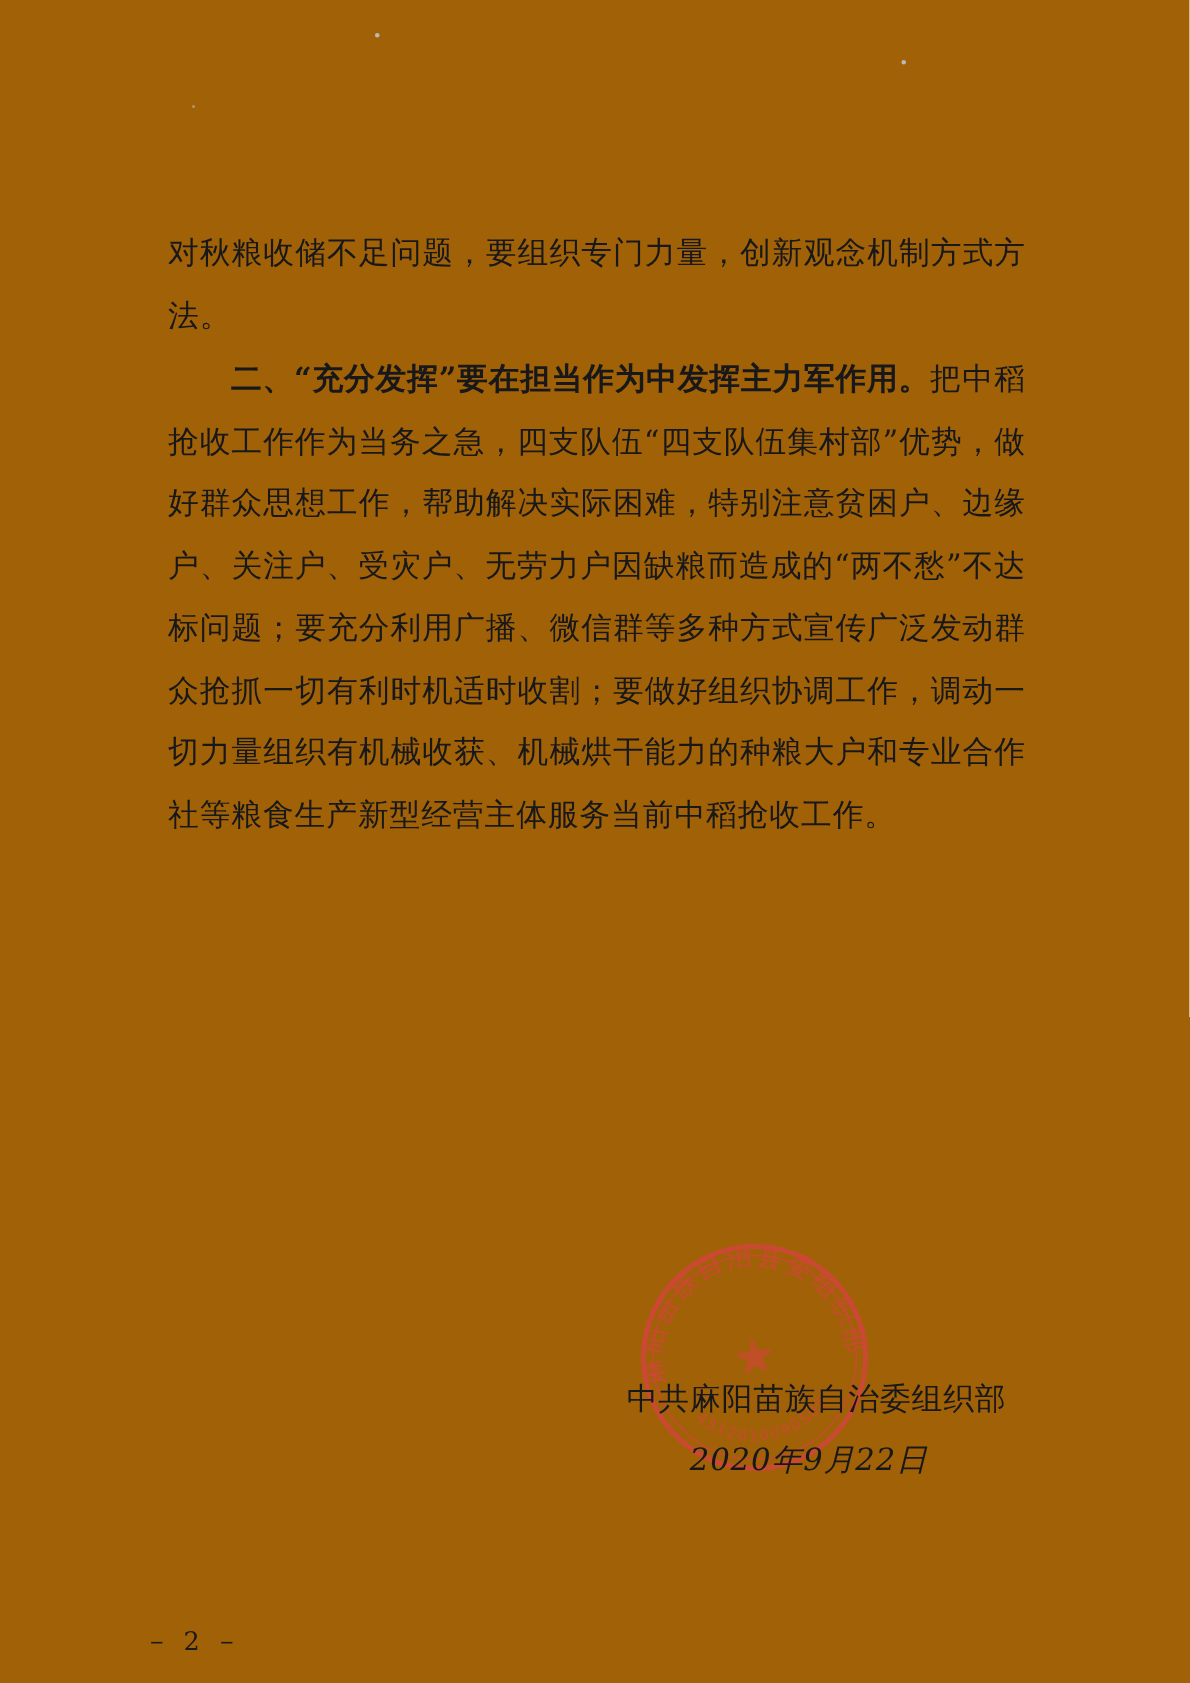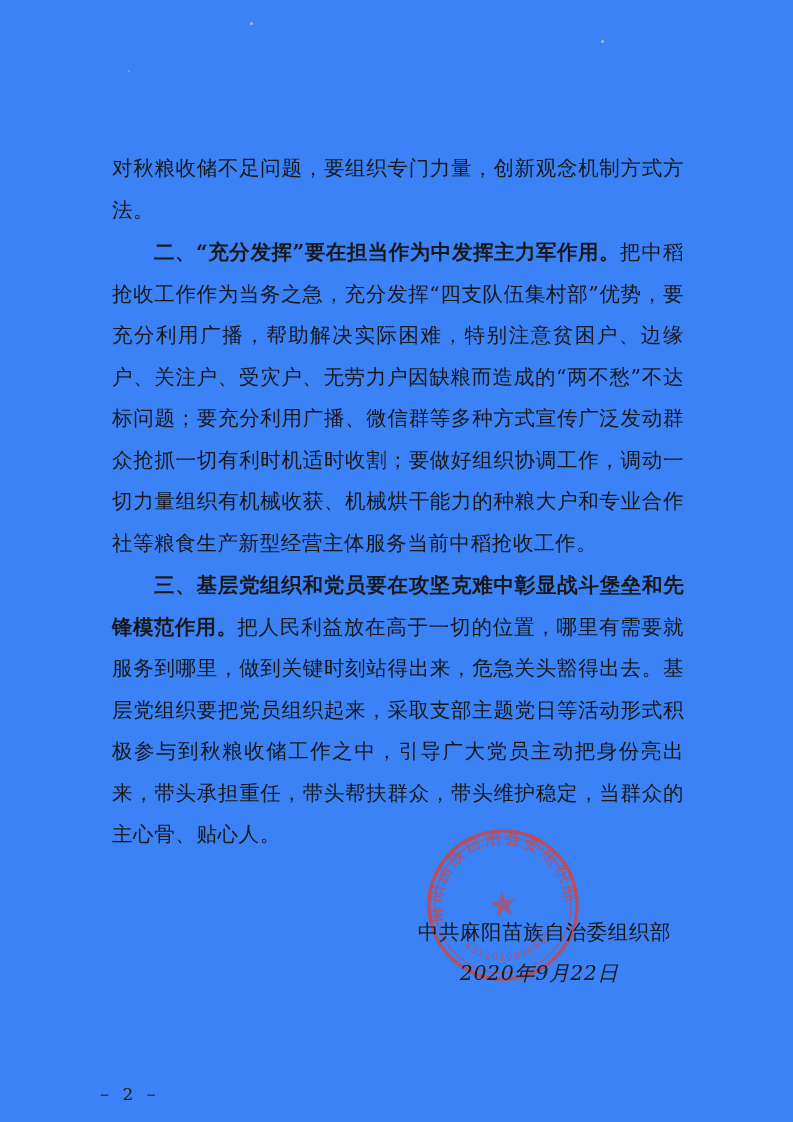--- a/index.html
+++ b/index.html
@@ -10,21 +10,21 @@
   body {
     width: 793px;
     height: 1122px;
     position: relative;
     font-family: "DejaVu Serif", "Liberation Serif", serif;
     overflow: hidden;
   }
   .page {
     position: absolute;
     inset: 0;
-    background: #3b82f6;
+    background: #a16207;
   }
   
   .speck {
     position: absolute;
     background: #b9b9b9;
     border-radius: 50%;
   }
   .s1 { left: 250px; top: 22px;  width: 3px; height: 3px; }
   .s2 { left: 601px; top: 40px;  width: 3px; height: 3px; }
   .s3 { left: 128px; top: 70px;  width: 2px; height: 2px; opacity: .6; }
@@ -92,23 +92,22 @@
 <div class="page">
 
   <div class="speck s1"></div>
   <div class="speck s2"></div>
   <div class="speck s3"></div>
 
   <div class="body-text">
 
     <p class="para">对秋粮收储不足问题，要组织专门力量，创新观念机制方式方法。</p>
 
-    <p class="para indent"><span class="bold-lead">二、“充分发挥”要在担当作为中发挥主力军作用。</span><span>把中稻抢收工作作为当务之急，充分发挥“四支队伍集村部”优势，要充分利用广播，帮助解决实际困难，特别注意贫困户、边缘户、关注户、受灾户、无劳力户因缺粮而造成的“两不愁”不达标问题；要充分利用广播、微信群等多种方式宣传广泛发动群众抢抓一切有利时机适时收割；要做好组织协调工作，调动一切力量组织有机械收获、机械烘干能力的种粮大户和专业合作社等粮食生产新型经营主体服务当前中稻抢收工作。</span></p>
+    <p class="para indent"><span class="bold-lead">二、“充分发挥”要在担当作为中发挥主力军作用。</span><span>把中稻抢收工作作为当务之急，四支队伍“四支队伍集村部”优势，做好群众思想工作，帮助解决实际困难，特别注意贫困户、边缘户、关注户、受灾户、无劳力户因缺粮而造成的“两不愁”不达标问题；要充分利用广播、微信群等多种方式宣传广泛发动群众抢抓一切有利时机适时收割；要做好组织协调工作，调动一切力量组织有机械收获、机械烘干能力的种粮大户和专业合作社等粮食生产新型经营主体服务当前中稻抢收工作。</span></p>
 
-    <p class="para indent"><span class="bold-lead">三、基层党组织和党员要在攻坚克难中彰显战斗堡垒和先锋模范作用。</span><span>把人民利益放在高于一切的位置，哪里有需要就服务到哪里，做到关键时刻站得出来，危急关头豁得出去。基层党组织要把党员组织起来，采取支部主题党日等活动形式积极参与到秋粮收储工作之中，引导广大党员主动把身份亮出来，带头承担重任，带头帮扶群众，带头维护稳定，当群众的主心骨、贴心人。</span></p>
 
   </div>
 
   <div class="seal">
     <svg width="158" height="158" viewBox="0 0 158 158" aria-hidden="true">
       <g transform="rotate(-8 79 79)" fill="none" stroke="#d4443c" stroke-opacity="0.78">
         <circle cx="79" cy="79" r="74" stroke-width="3.4"></circle>
         <circle cx="79" cy="79" r="68" stroke-width="1"></circle>
       </g>
       <g transform="rotate(-8 79 79)">

